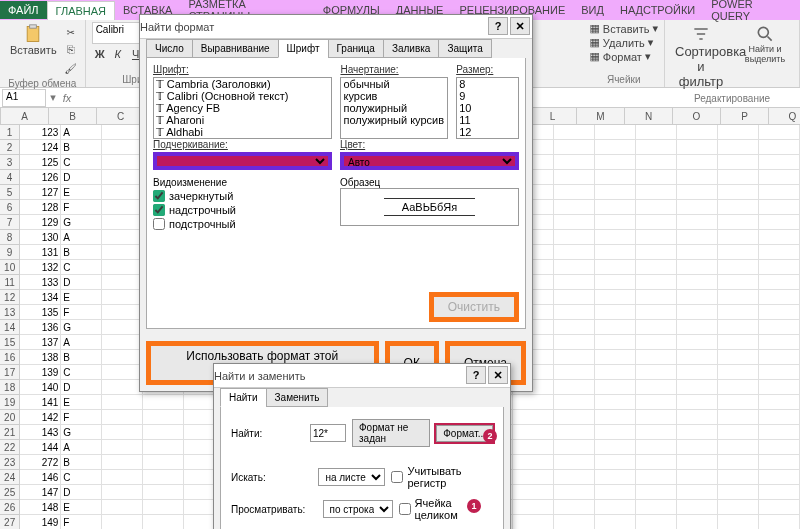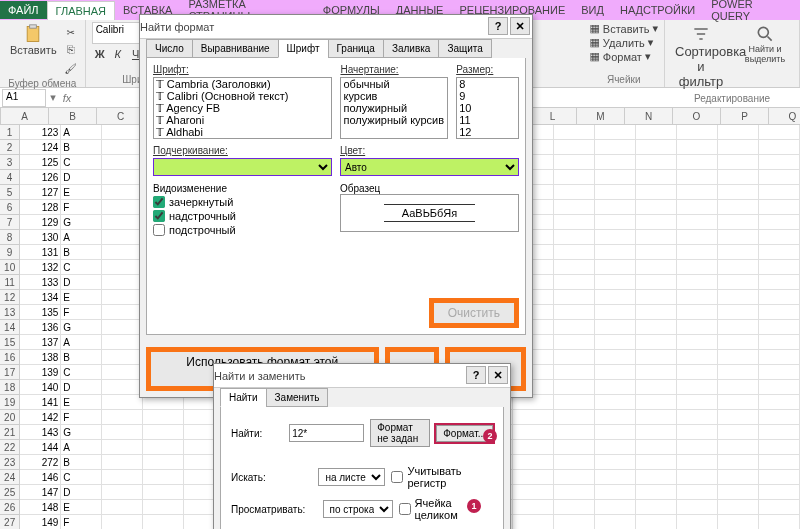--- a/index.html
+++ b/index.html
@@ -35,21 +35,21 @@
 .dlg-title .wbtns{position:absolute;right:2px;top:2px;display:flex;gap:2px}
 .dlg-title .wb{width:20px;height:18px;border:1px solid #aaa;background:#e8e8e8;text-align:center;line-height:16px;font-weight:bold}
 .dlg-tabs{display:flex;background:#f0f0f0;padding:0 6px 0}
 .dlg-tabs .dt{padding:3px 8px;border:1px solid #aaa;background:#e8e8e8;margin-right:-1px;font-size:10px}
 .dlg-tabs .dt.active{background:#fff;border-bottom:1px solid #fff}
 .dlg-body{background:#fff;margin:0 6px 6px;border:1px solid #aaa;border-top:none;padding:6px}
 .lbl{font-size:10px;color:#333;text-decoration:underline;margin-bottom:2px;display:block}
 .listbox{border:1px solid #999;background:#fff;height:62px;overflow:hidden;font-size:10px}
 .listbox div{padding:0 2px;line-height:12px}
 .fcols{display:flex;gap:8px}
-.sel{border:1px solid #6d28d9;background:#bef264;height:18px;width:100%;font-size:10px}
+.sel{border:4px solid #6d28d9;background:#be185d;height:18px;width:100%;font-size:10px}
 .chk{display:flex;align-items:center;gap:4px;font-size:10px;margin:2px 0}
 .chk input{width:12px;height:12px}
 .sample{border:1px solid #999;height:38px;display:flex;align-items:center;justify-content:center;font-size:11px}
 .sample span{border-bottom:1px solid #333;border-top:1px solid #333;padding:2px 18px}
 .btnrow{display:flex;justify-content:flex-end;gap:6px;padding:6px}
 .btn{border:5px solid #f97316;background:#e8e8e8;padding:3px 14px;font-size:12px}
 .btn.dis{color:#aaa}
 .frbody{padding:8px 10px}
 .frrow{display:flex;align-items:center;margin:4px 0;gap:6px}
 .frrow .fl{width:90px;font-size:10px}
@@ -814,21 +814,21 @@
         <div class="listbox" id="sizelist">
             <div>8</div>
             <div>9</div>
             <div>10</div>
             <div>11</div>
             <div>12</div>
             <div>14</div>
           </div>
       </div>
     </div>
-    <div class="fcols" style="margin-top:6px">
+    <div class="fcols" style="">
       <div style="flex:1">
         <span class="lbl">Подчеркивание:</span>
         <select class="sel"></select>
       </div>
       <div style="flex:1">
         <span class="lbl">Цвет:</span>
         <select class="sel"><option>Авто</option></select>
       </div>
     </div>
     <div class="fcols" style="margin-top:6px">
@@ -872,21 +872,21 @@
       <div class="wb">✕</div>
     </div>
   </div>
   <div class="dlg-tabs">
     <div class="dt active">Найти</div>
     <div class="dt">Заменить</div>
   </div>
   <div class="dlg-body frbody" style="position:relative">
     <div class="frrow">
       <span class="fl">Найти:</span>
-      <input class="fi" style="width: 75px;" value="12*">
+      <input class="fi" style="width: 36px;" value="12*">
       <span class="fbtn">Формат не задан</span>
       <span class="fbtn hl">Формат...</span>
     </div>
     <div class="badge" style="right:6px;top:22px">2</div>
     <div style="height:8px"></div>
     <div class="frrow">
       <span class="fl">Искать:</span>
       <select class="fi" style="width:70px"><option>на листе</option></select>
       <label class="chk">
           <input type="checkbox" style="">

